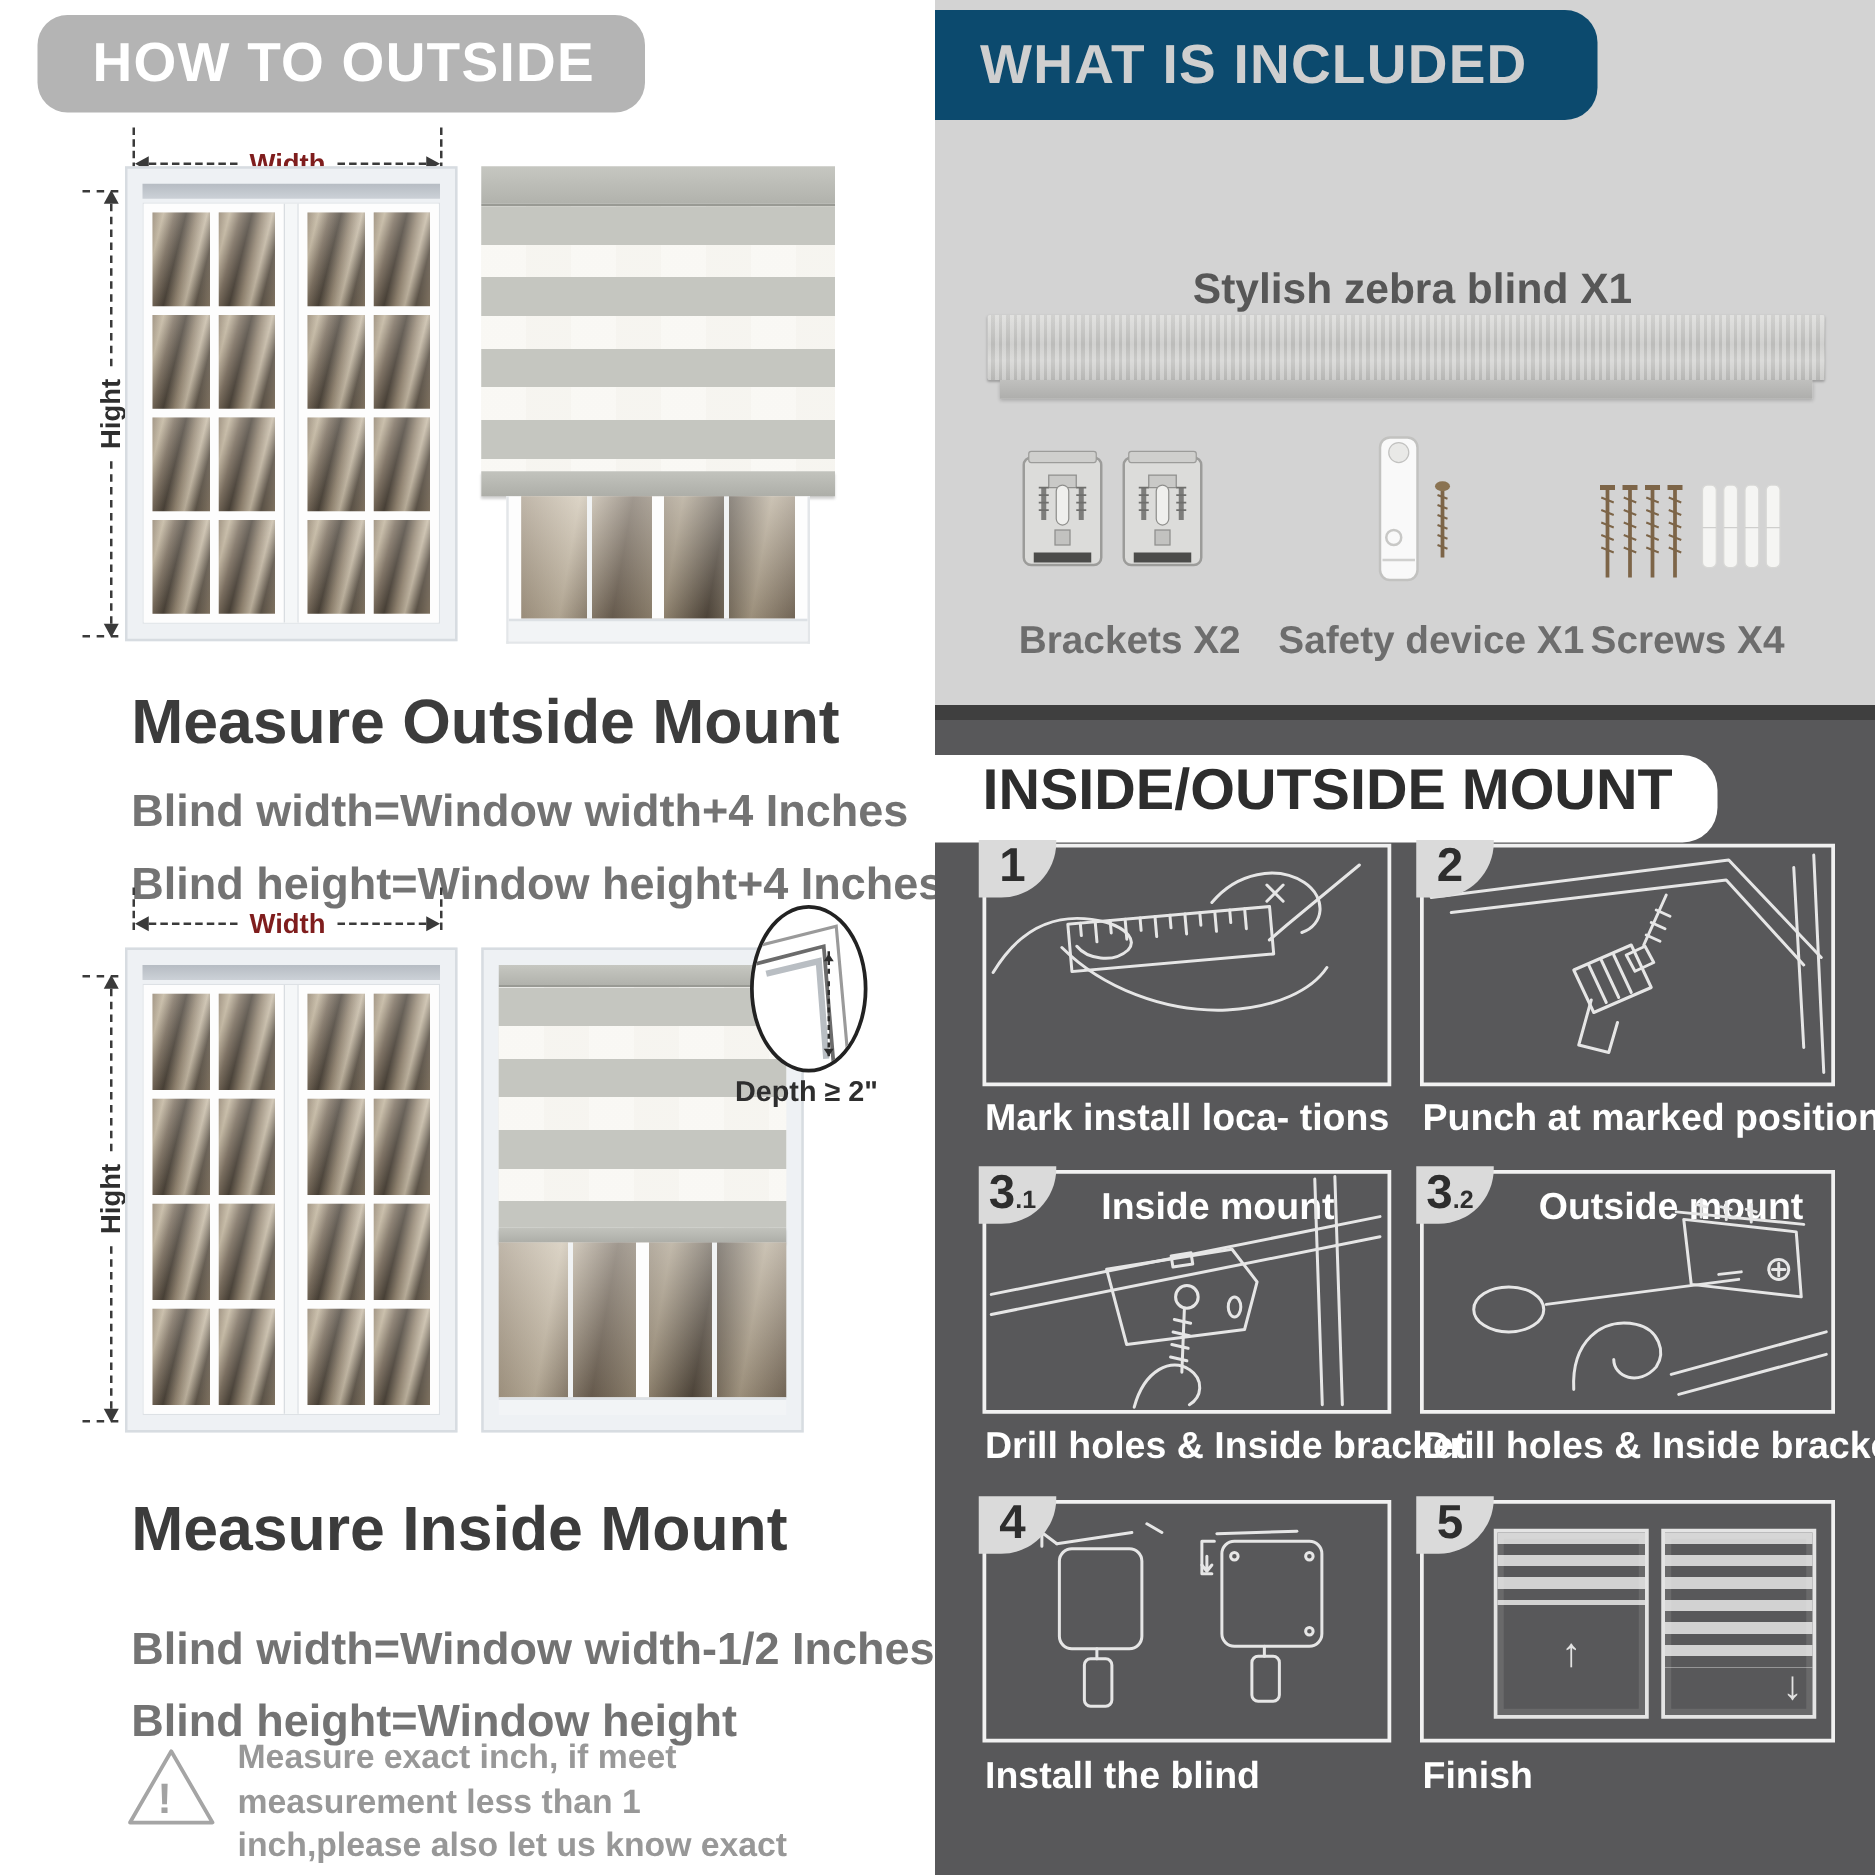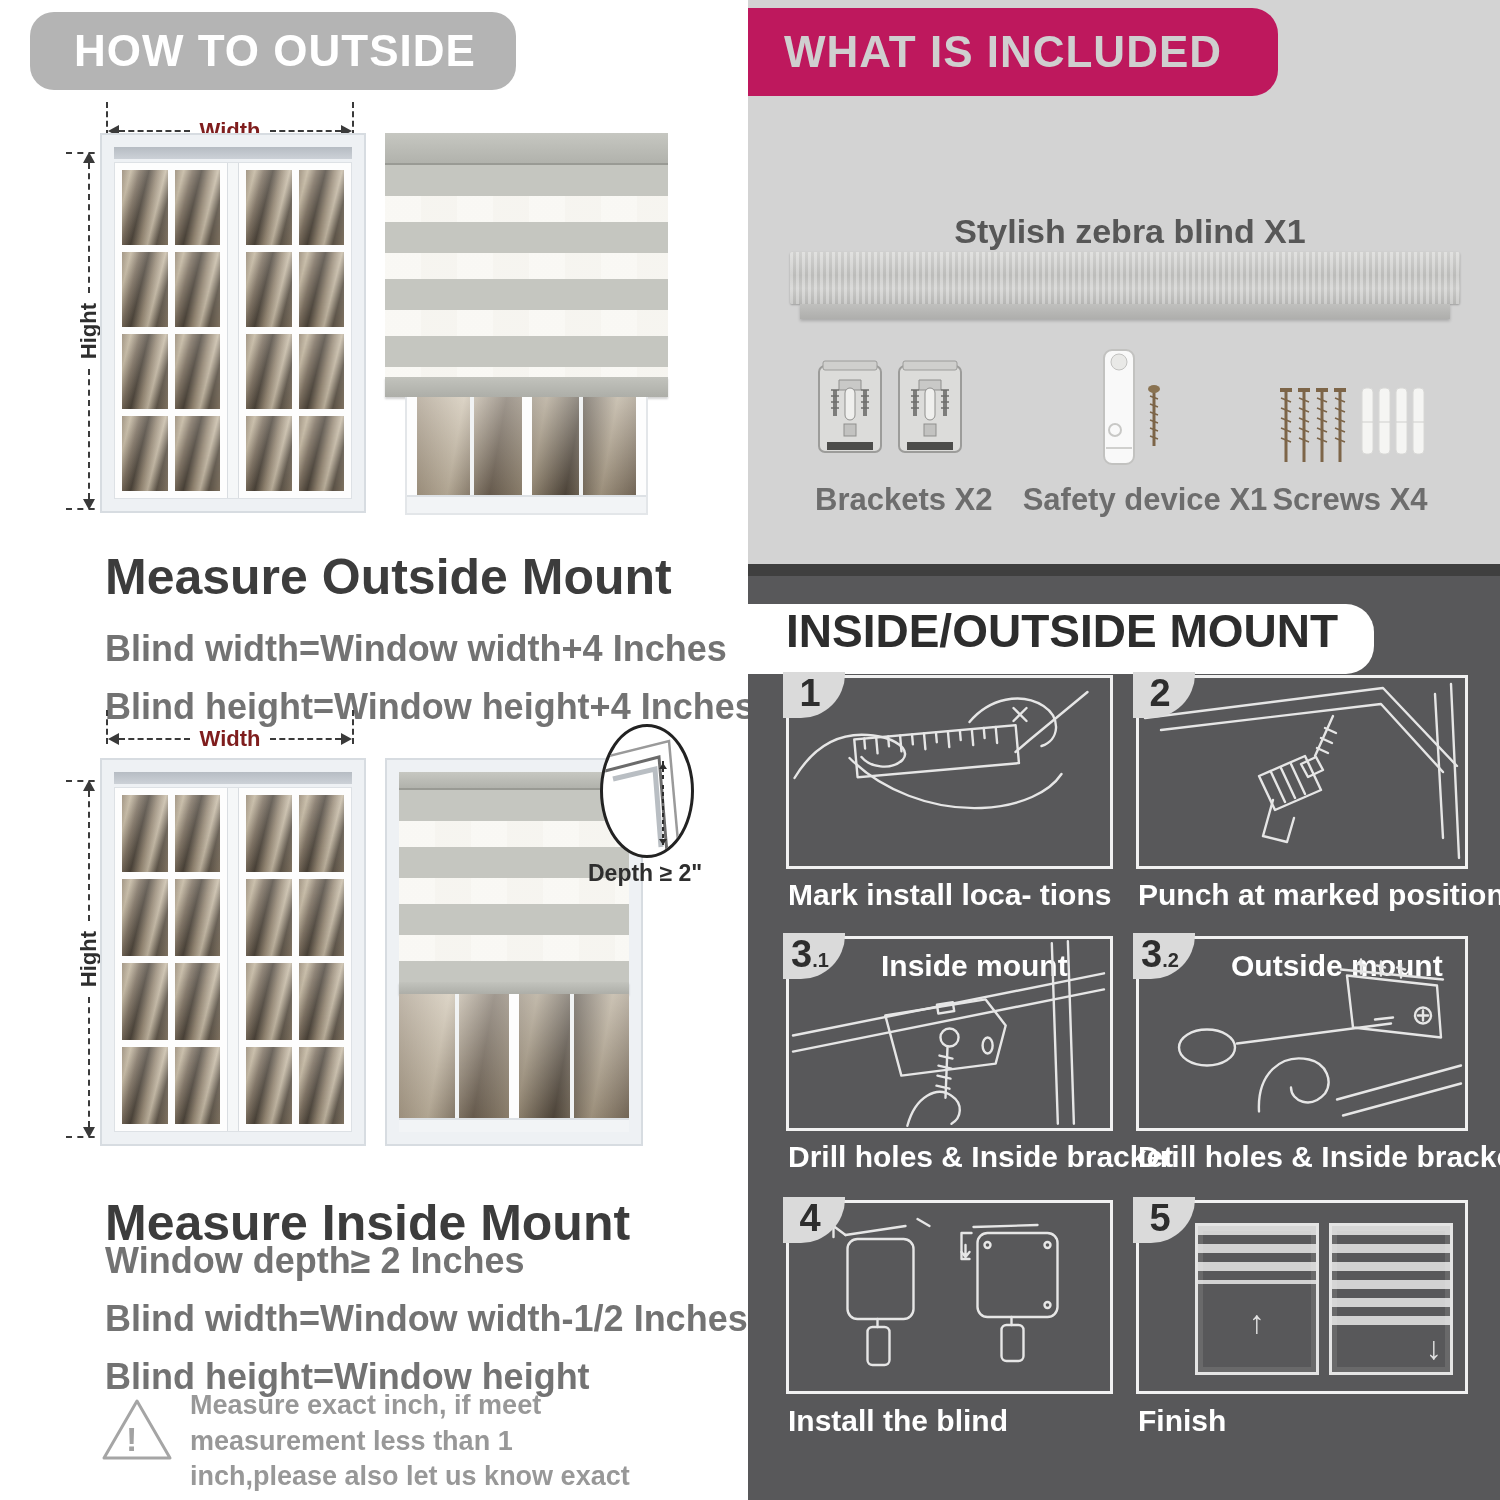--- a/index.html
+++ b/index.html
@@ -6,21 +6,21 @@
   #canvas{position:relative;width:1500px;height:1500px;background:#ffffff;overflow:hidden;
           font-family:"Liberation Sans", sans-serif;}
   .abs{position:absolute;}
 
   
   .tab-gray{left:30px;top:12px;width:486px;height:78px;background:#b4b4b4;border-radius:24px;
             display:flex;align-items:center;padding-left:44px;box-sizing:border-box;}
   .tab-gray span{color:#ffffff;font-size:44px;font-weight:bold;letter-spacing:1px;}
 
   .light-panel{left:748px;top:0px;width:752px;height:564px;background:#d3d3d3;}
-  .tab-included{left:748px;top:8px;width:530px;height:88px;background:#be185d;
+  .tab-included{left:748px;top:8px;width:530px;height:88px;background:#0c4a6e;
                 border-radius:0 26px 26px 0;display:flex;align-items:center;padding-left:36px;box-sizing:border-box;}
   .tab-included span{color:#cfcfcf;font-size:44px;font-weight:bold;letter-spacing:1px;}
 
   .dark-strip{left:748px;top:564px;width:752px;height:12px;background:#3f3f3f;}
   .dark-panel{left:748px;top:576px;width:752px;height:924px;background:#58585a;}
   .tab-mount{left:748px;top:604px;width:626px;height:70px;background:#ffffff;
              border-radius:0 28px 28px 0;display:flex;align-items:flex-start;padding-left:38px;box-sizing:border-box;}
   .tab-mount span{color:#2d2d2d;font-size:46px;font-weight:bold;}
 
   
@@ -86,21 +86,21 @@
   .warn-bang{left:126px;top:1420px;font-size:34px;font-weight:bold;color:#a2a2a2;}
 
   
   .blind-name{left:850px;top:212px;width:560px;text-align:center;font-size:34px;font-weight:bold;color:#575757;}
   .headrail-main{left:790px;top:252px;width:670px;height:52px;border-radius:2px;
       background-image:repeating-linear-gradient(90deg,rgba(255,255,255,0.25) 0 3px,rgba(0,0,0,0.03) 3px 6px),
       linear-gradient(180deg,#d8d8d6 0%,#c2c2c0 45%,#d0d0ce 70%,#bcbcba 100%);
       box-shadow:0 1px 2px rgba(0,0,0,0.25);}
   .headrail-lip{left:800px;top:304px;width:650px;height:15px;
       background:linear-gradient(180deg,#c0c0be,#aeaeac);box-shadow:0 2px 3px rgba(0,0,0,0.2);}
-  .item-label{font-size:31px;font-weight:bold;color:#6d6d6d;text-align:center;white-space:nowrap;}
+  .item-label{font-size:31px;font-weight:bold;color:#6d6d6d;text-align:center;white-space:nowrap;margin-top:12px;}
 
   
   .step{border:3px solid #f1f1f1;box-sizing:border-box;}
   .badge{position:absolute;left:-3px;top:-3px;min-width:62px;height:46px;background:#dadada;
          border-bottom-right-radius:44px;display:flex;justify-content:center;padding:2px 14px 0 6px;box-sizing:border-box;}
   .badge .bn{font-size:38px;font-weight:bold;color:#2e2e2e;line-height:1.05;}
   .badge .bs{font-size:20px;font-weight:bold;color:#2e2e2e;margin-top:14px;}
   .step-title{position:absolute;left:92px;top:10px;font-size:30px;font-weight:bold;color:#ffffff;white-space:nowrap;}
   .caption{font-size:30px;font-weight:bold;color:#ffffff;white-space:nowrap;}
   .ill{position:absolute;inset:0;width:100%;height:100%;}
@@ -246,21 +246,20 @@
       <path d="M2,30 L66,14 L76,126" fill="none" stroke="#9a9a9a" stroke-width="2.5"></path>
       <path d="M10,52 L52,42 L58,120" fill="none" stroke="#b9bec3" stroke-width="5"></path>
       <path d="M60,52 L60,34" fill="none" stroke="#2e2e2e" stroke-width="2" stroke-dasharray="4 3"></path>
       <path d="M60,36 l-4,6 l8,0 z M60,118 l-4,-6 l8,0 z" fill="#2e2e2e" stroke="none"></path>
       <path d="M60,118 L60,56" fill="none" stroke="#2e2e2e" stroke-width="2" stroke-dasharray="4 3"></path>
     </svg>
   </div>
   <div class="abs depth-label">Depth ≥ 2"</div>
 
   <div class="abs sec-title" style="left:105px;top:1158px;margin-top:36px;">Measure Inside Mount</div>
-  <div class="abs sec-line" style="left:105px;top:1240px;">Window depth≥ 2 Inches</div>
   <div class="abs sec-line" style="left:105px;top:1298px;">Blind width=Window width-1/2 Inches</div>
   <div class="abs sec-line" style="left:105px;top:1356px;">Blind height=Window height</div>
 
   <div class="abs warn-tri">
     <svg width="74" height="68" viewBox="0 0 74 68">
       <path d="M37,5 L70,62 L4,62 Z" fill="none" stroke="#a5a5a5" stroke-width="3" stroke-linejoin="round"></path>
     </svg>
   </div>
   <div class="abs warn-bang">!</div>
   <div class="abs warn-text" style="left:190px;top:1388px;">Measure exact inch, if meet measurement less than 1 inch,please also let us know exact measurement, please do not leave it</div>

